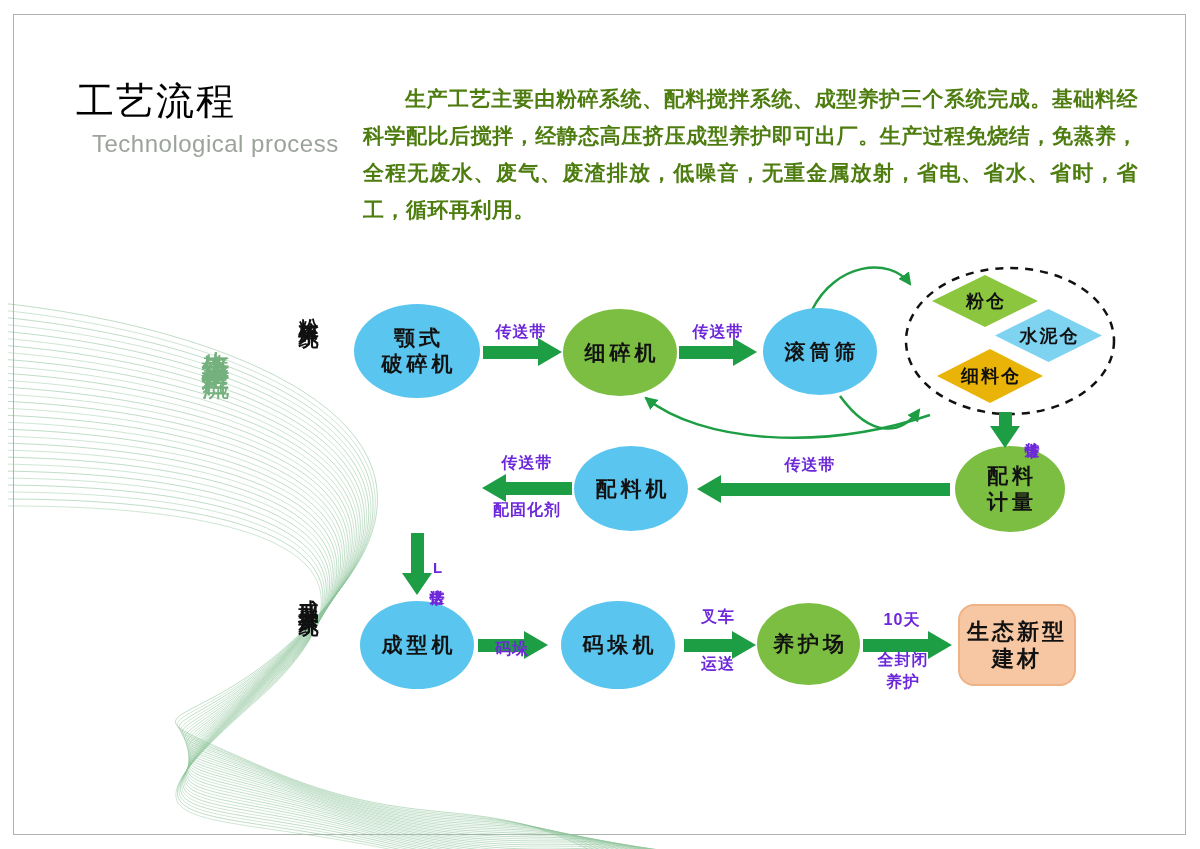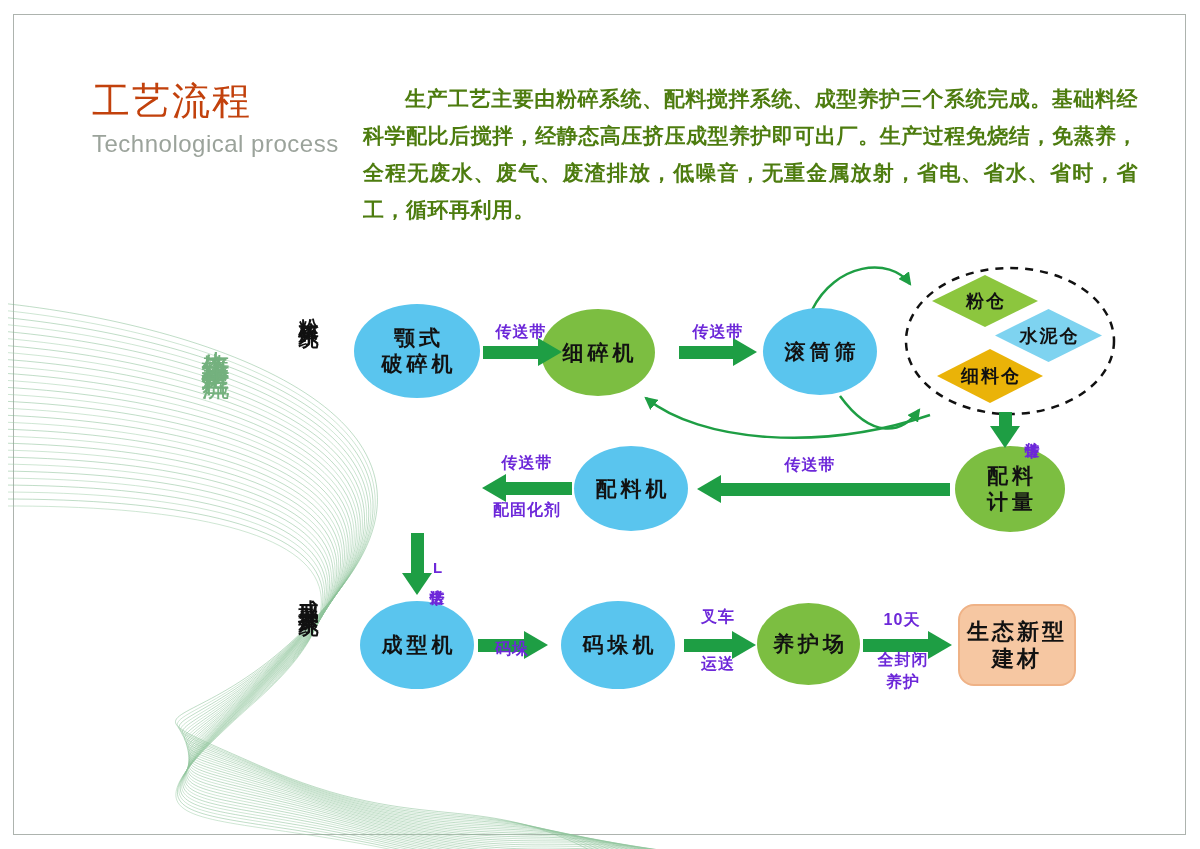--- a/index.html
+++ b/index.html
@@ -4,22 +4,22 @@
 <style>
   * { margin:0; padding:0; box-sizing:border-box; }
   html,body { width:1200px; height:849px; background:#ffffff; overflow:hidden;
               font-family:"Liberation Sans","DejaVu Sans",sans-serif; }
   .page { position:absolute; left:0; top:0; width:1200px; height:849px; background:#fff; }
   .frame { position:absolute; left:13px; top:14px; right:14px; bottom:14px;
            border:1.5px solid #adb3ae; pointer-events:none; }
 
   .waves { position:absolute; left:8px; top:285px; width:700px; height:564px; }
 
-  h1.title { position:absolute; left:92px; top:76px; font-size:38px; font-weight:400;
-             color:#c2410c; letter-spacing:2px;text-align:center; }
+  h1.title { position:absolute; left:76px; top:76px; font-size:38px; font-weight:400;
+             color:#000000; letter-spacing:2px;text-align:center; }
   .subtitle { position:absolute; left:92px; top:130px; font-size:24px; color:#9ba39b;
               font-weight:400; letter-spacing:0.5px; }
   .desc { position:absolute; left:363px; top:80px; width:775px; font-size:21px;
           line-height:37px; color:#4d7c0f; font-weight:600; text-align:justify;
           text-indent:2em; letter-spacing:0.5px; }
 
   .side-title { position:absolute; left:196px; top:328px; height:380px;
                 writing-mode:vertical-rl; text-orientation:upright;
                 font-size:28px; color:#74b17e; letter-spacing:2px; font-weight:500; }
 
@@ -117,21 +117,21 @@
     <ellipse cx="1010" cy="341" rx="104" ry="73" fill="none" stroke="#111111" stroke-width="2.5" stroke-dasharray="8 7"></ellipse>
     <path d="M 812,310 C 835,263 890,256 910,284" fill="none" stroke="#1e9e44" stroke-width="2.5" marker-end="url(#ah)"></path>
     <path d="M 930,415 C 820,452 700,442 646,398" fill="none" stroke="#1e9e44" stroke-width="2.5" marker-end="url(#ah)"></path>
     <path d="M 840,396 C 872,440 902,434 919,410" fill="none" stroke="#1e9e44" stroke-width="2.5" marker-end="url(#ah)"></path>
   </svg>
 
   <div class="node blue" style="left:354px;top:304px;width:126px;height:94px;">
     <span>颚式</span>
     <span>破碎机</span>
   </div>
-  <div class="node green" style="left:541px;top:309px;width:114px;height:87px;">
+  <div class="node green" style="left:563px;top:309px;width:114px;height:87px;">
     <span>细碎机</span>
   </div>
   <div class="node blue" style="left:763px;top:308px;width:114px;height:87px;">
     <span>滚筒筛</span>
   </div>
 
   <div class="diamond" style="left:932px;top:275px;width:106px;height:52px;background:#8cc63e;">
     <span>粉仓</span>
   </div>
   <div class="diamond" style="left:995px;top:309px;width:107px;height:53px;background:#7ed3f0;">

